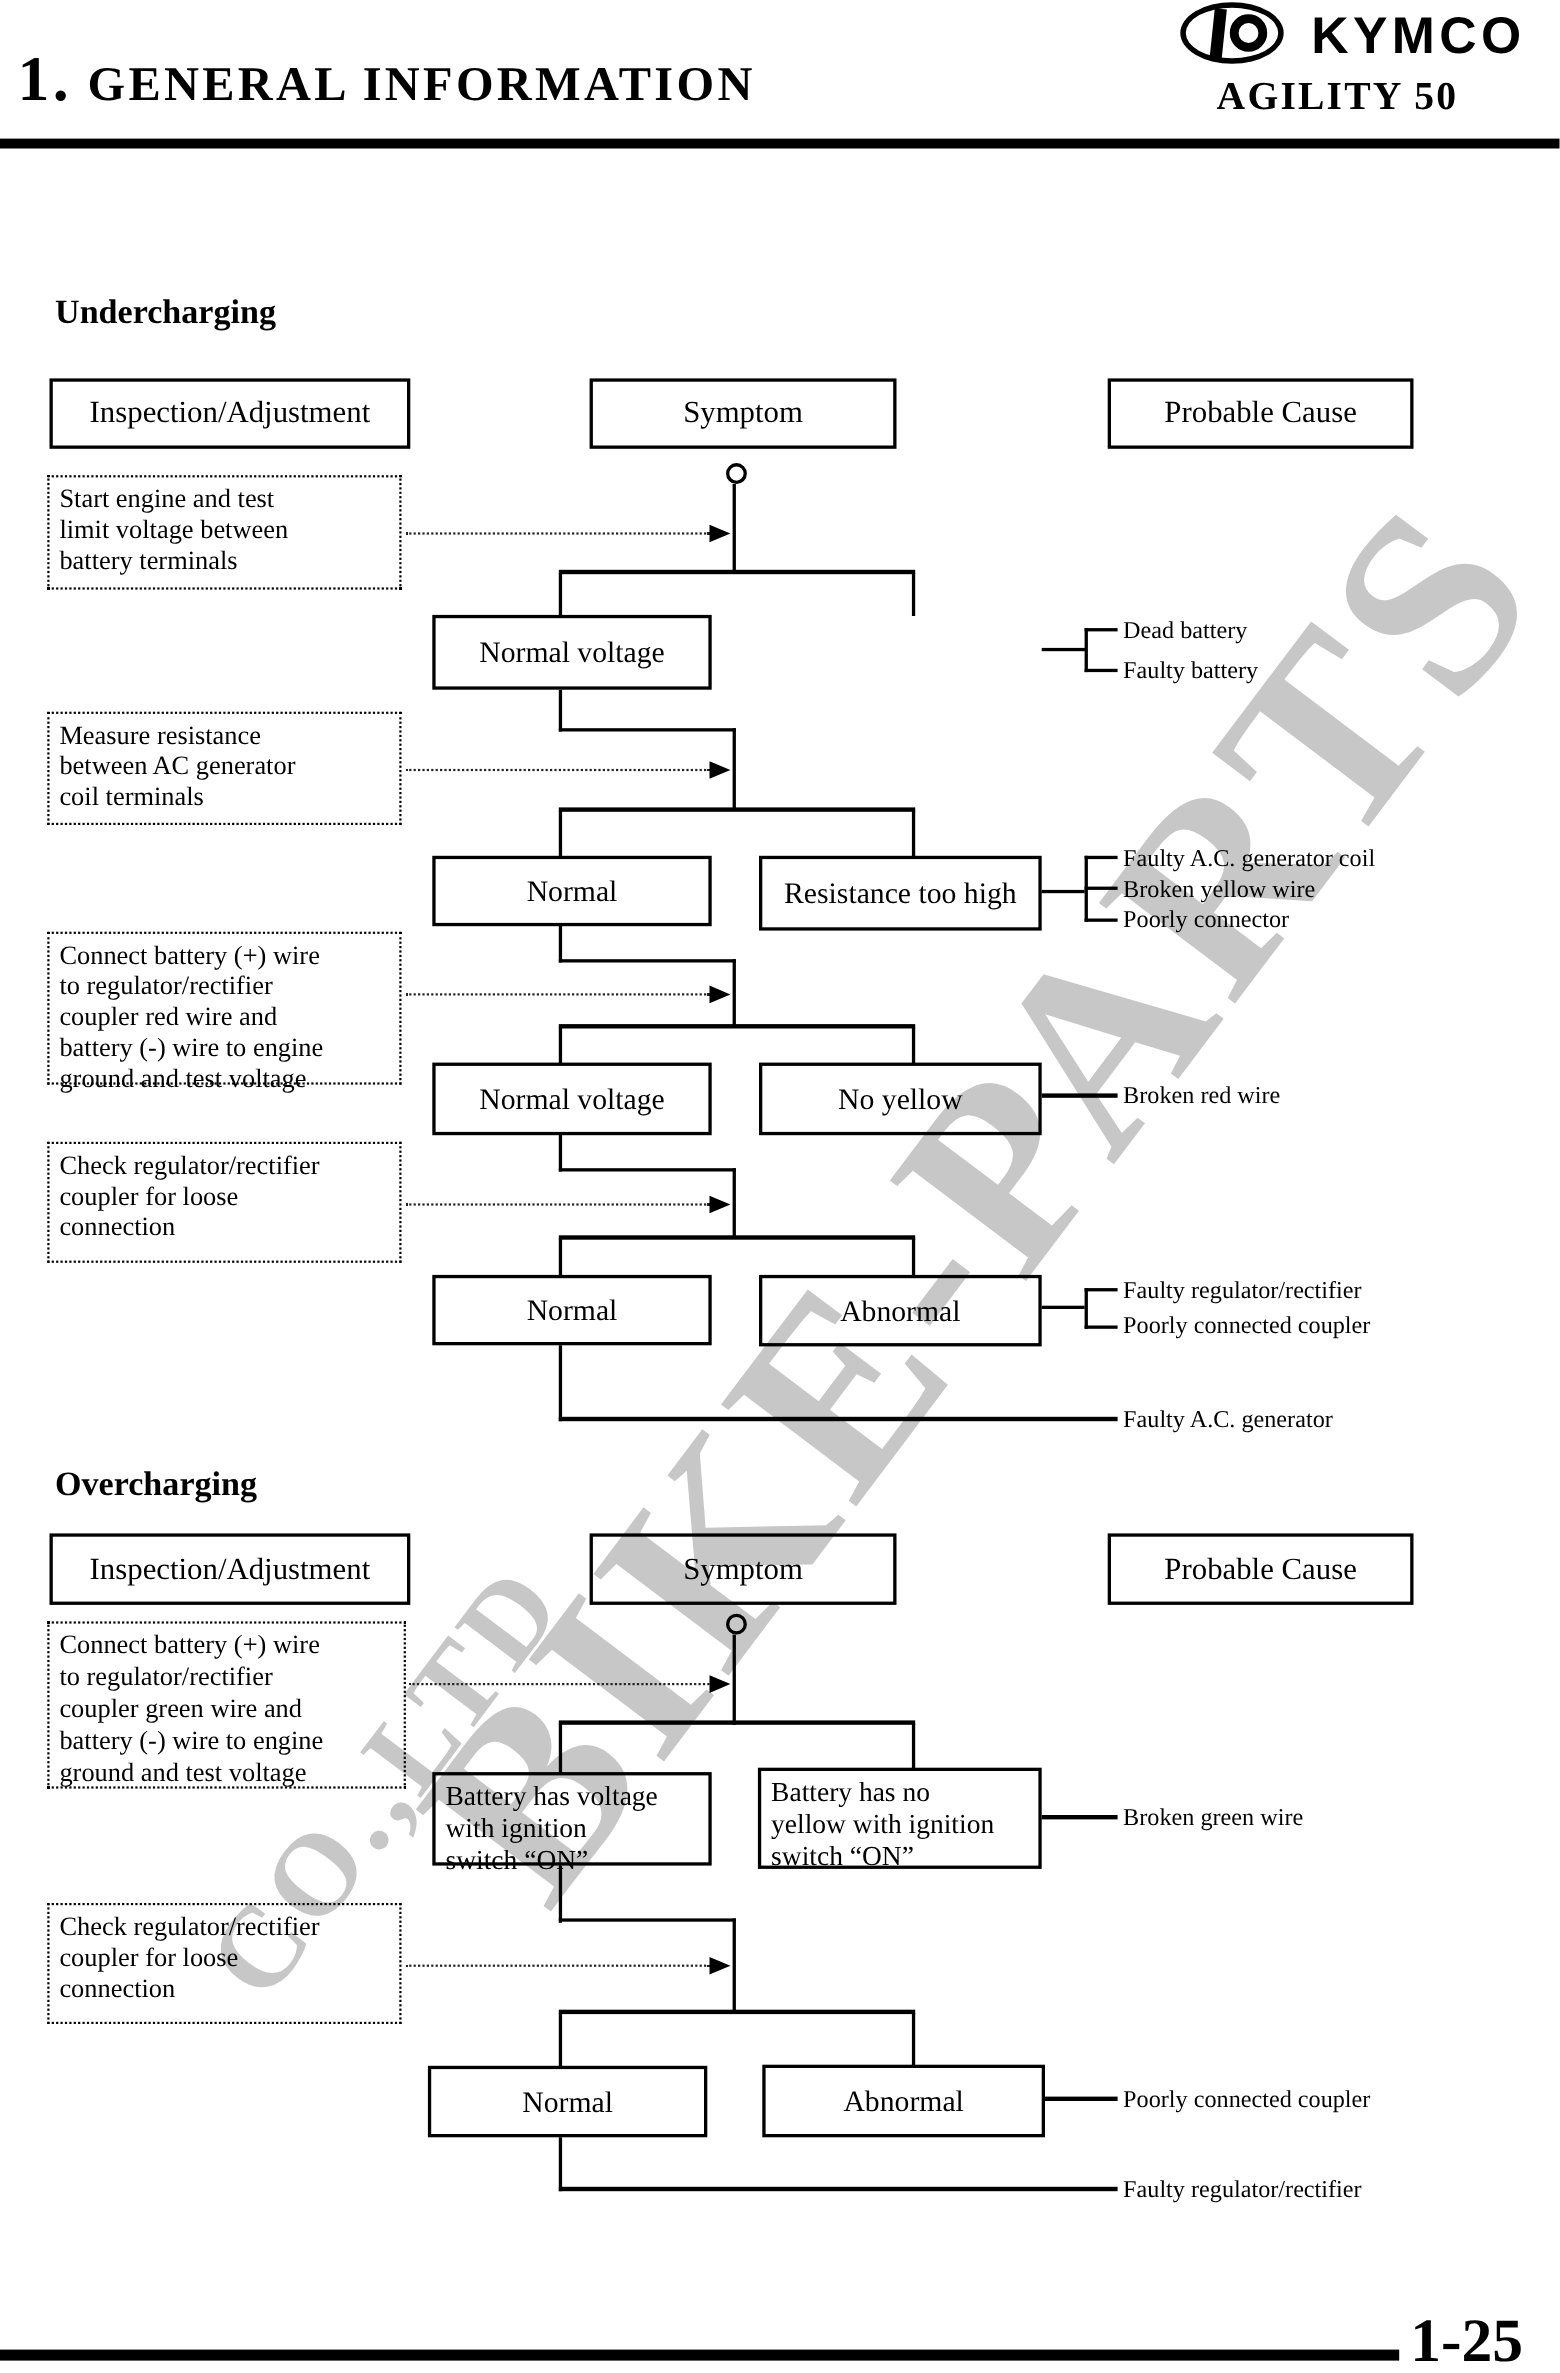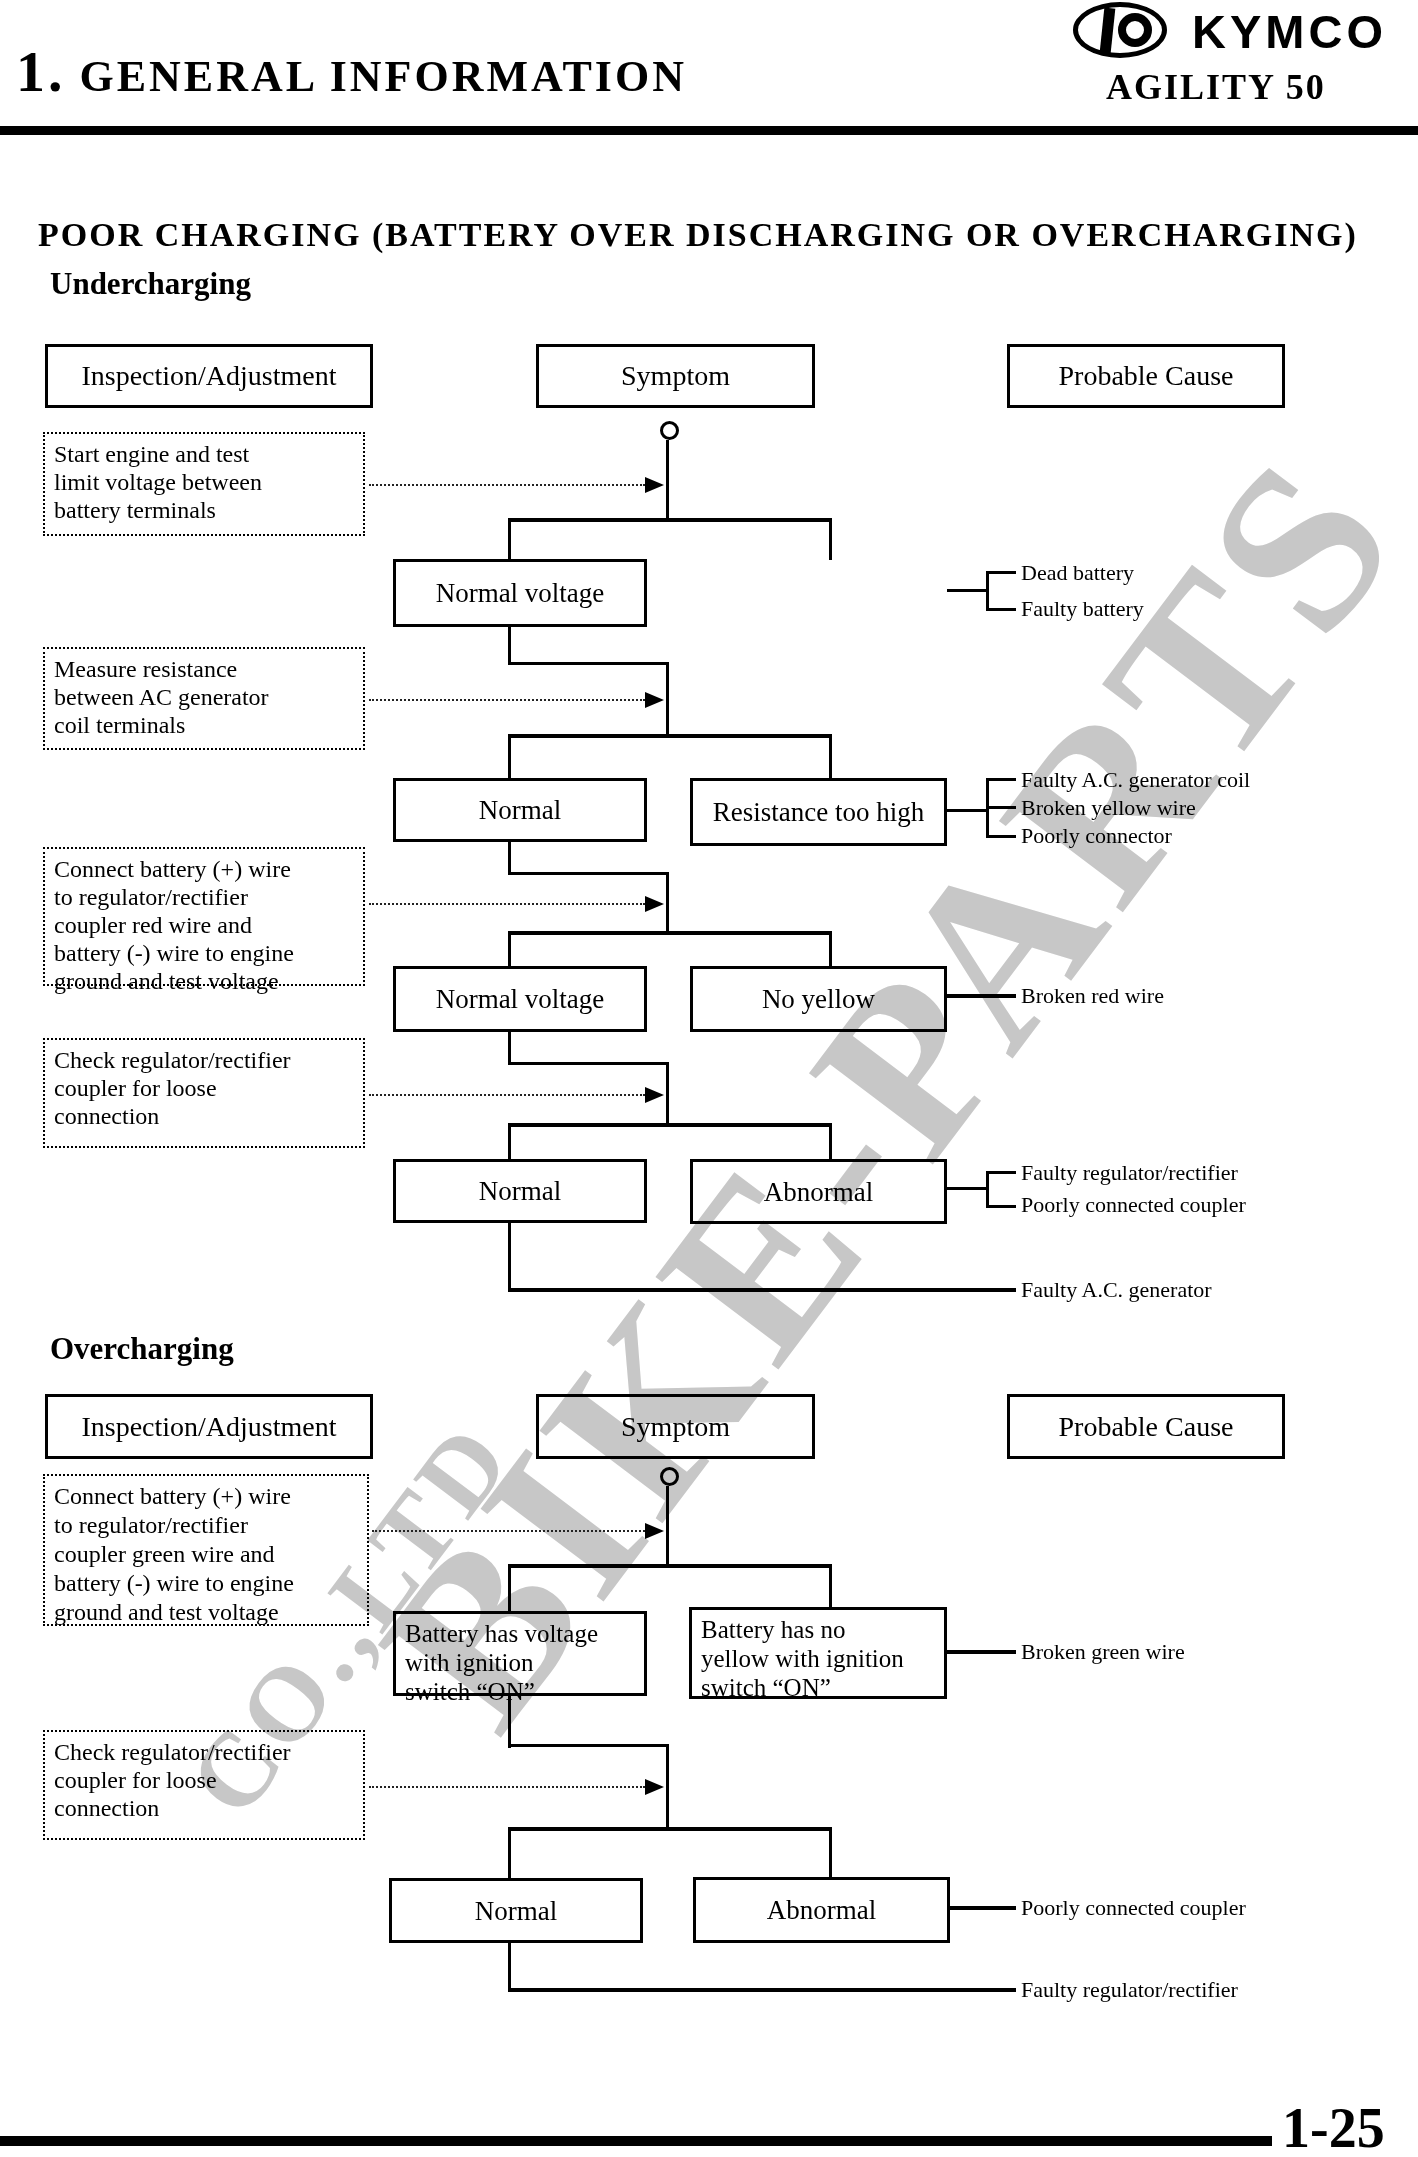--- a/index.html
+++ b/index.html
@@ -51,21 +51,20 @@
   <div class="wm" style="left:40px;top:1558px;width:620px;font-size:105px;letter-spacing:6px;">CO.,LTD</div>
 
   <div id="logo-ellipse"></div>
   <div id="logo-bar"></div>
   <div id="logo-ring"></div>
   <div id="kymco-text">KYMCO</div>
   <div id="chapter"><span class="no">1.</span><span> GENERAL INFORMATION</span></div>
   <div id="model">AGILITY 50</div>
   <div class="rule" style="left:0;top:126px;width:1418px;height:9px;"></div>
 
-  <div id="page-title">POOR CHARGING (BATTERY OVER DISCHARGING OR OVERCHARGING)</div>
 
   <div class="heading" style="left:50px;top:266px;font-size:31px;">Undercharging</div>
 
   <div class="fbox hdrbox" style="left:45px;top:344px;width:328px;height:64px;">Inspection/Adjustment</div>
   <div class="fbox hdrbox" style="left:536px;top:344px;width:279px;height:64px;">Symptom</div>
   <div class="fbox hdrbox" style="left:1007px;top:344px;width:278px;height:64px;">Probable Cause</div>
 
   <div class="circle" style="left:660px;top:421px;"></div>
   <div class="vl" style="left:666px;top:440px;height:81px;"></div>
 

